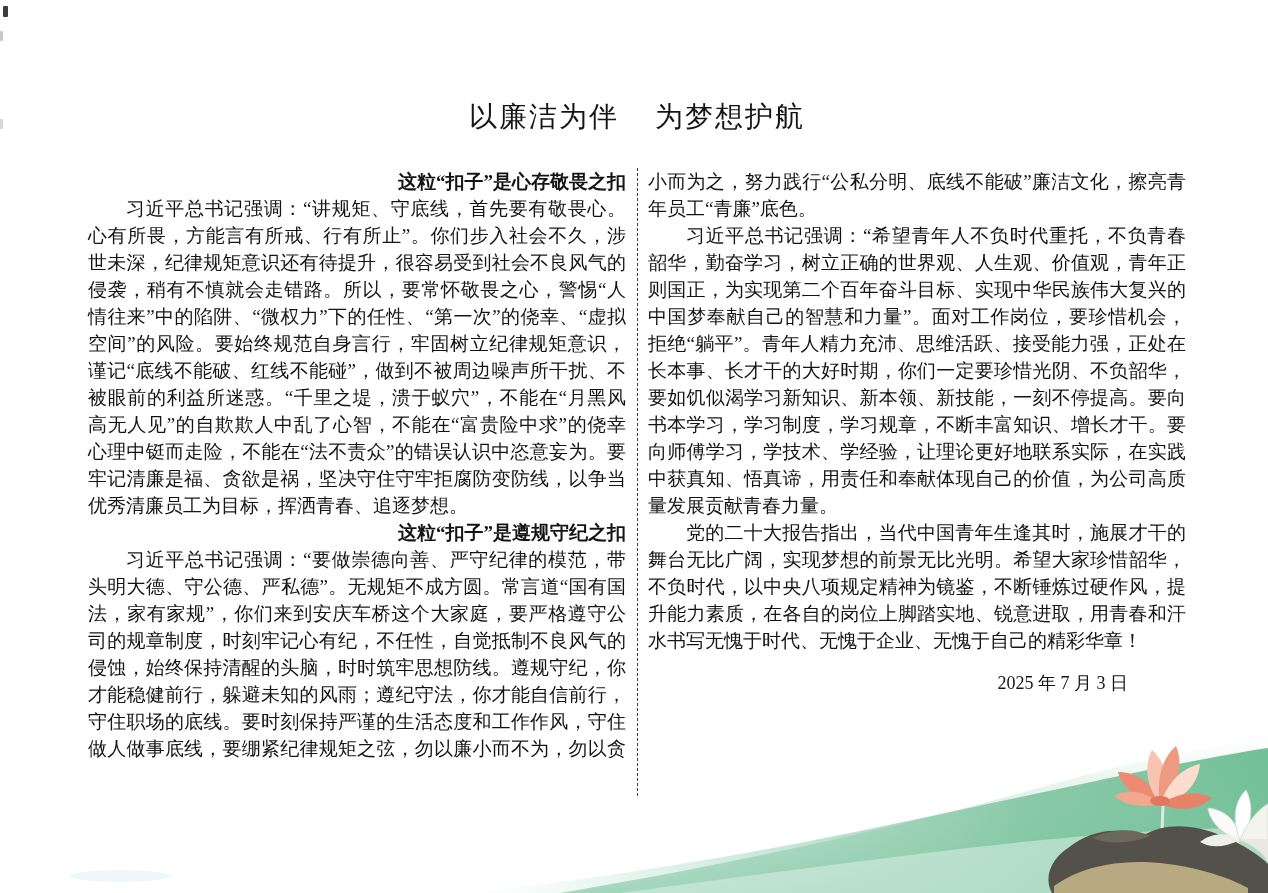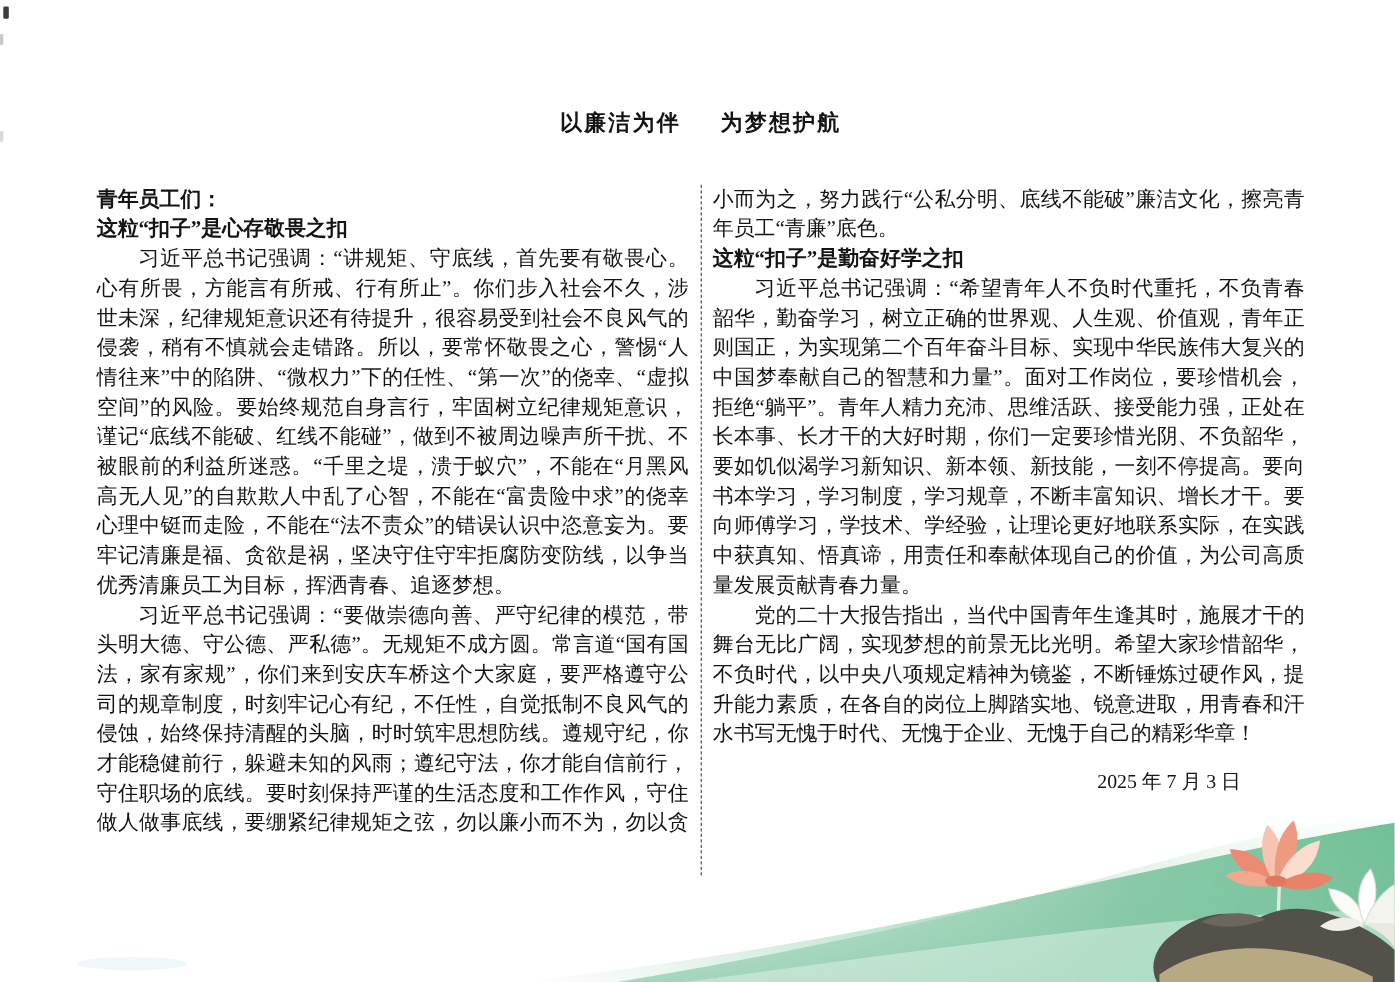--- a/index.html
+++ b/index.html
@@ -9,34 +9,34 @@
     font-family:"Liberation Serif","DejaVu Serif",serif;
   }
   
   .edge-mark{position:absolute;border-radius:1px;}
   .edge-mark.m1{left:3px;top:6px;width:5px;height:11px;background:#3c3c3c;}
   .edge-mark.m2{left:0;top:31px;width:3px;height:10px;background:#c9c9c9;}
   .edge-mark.m3{left:0;top:119px;width:3px;height:10px;background:#d8d8d8;}
 
   .page-title{
     position:absolute;left:88px;top:98px;width:1098px;
-    text-align:center;font-size:20px;font-weight:bold;letter-spacing:2px;
+    text-align:center;font-size:28px;font-weight:normal;letter-spacing:2px;
     white-space:nowrap;
   }
   .title-gap{display:inline-block;width:36px;}
 
   .columns{
     position:absolute;left:88px;top:168px;width:1098px;height:628px;
     column-count:2;column-gap:22px;column-fill:auto;
     column-rule:1px dashed #3f3f3f;
     font-size:19px;line-height:27px;text-align:justify;
   }
   .columns p{margin:0;text-indent:2em;}
   .salutation{text-indent:0 !important;font-weight:bold;}
-  .sec-heading{text-align:left;font-weight:bold;text-indent:0 !important;}
+  .sec-heading{text-align:right;font-weight:bold;text-indent:0 !important;}
 
   .signoff{break-inside:avoid;margin-top:16px;}
   .signature-row{
     display:flex;justify-content:flex-end;align-items:center;
     padding-right:26px;
   }
   .sig-date{text-align:right;padding-right:58px;margin-top:0;text-indent:0 !important;font-size:18px;}
 
   .decoration{
     position:absolute;left:0;bottom:0;width:1268px;height:185px;
@@ -95,28 +95,27 @@
     <path d="M1240,132 C1224,140 1210,140 1200,134 C1212,124 1230,124 1240,132 Z" fill="#efefe8"></path>
     <path d="M1240,132 C1254,138 1264,146 1268,154 L1268,132 Z" fill="#e9e9e2"></path>
   </g>
 </svg>
 
 <div class="page-title">
   <span>以廉洁为伴</span><span class="title-gap"></span><span>为梦想护航</span>
 </div>
 
 <div class="columns">
-  <p class="salutation">青年员工们：</p>
 
   <p class="sec-heading">这粒“扣子”是心存敬畏之扣</p>
   <p>习近平总书记强调：“讲规矩、守底线，首先要有敬畏心。心有所畏，方能言有所戒、行有所止”。你们步入社会不久，涉世未深，纪律规矩意识还有待提升，很容易受到社会不良风气的侵袭，稍有不慎就会走错路。所以，要常怀敬畏之心，警惕“人情往来”中的陷阱、“微权力”下的任性、“第一次”的侥幸、“虚拟空间”的风险。要始终规范自身言行，牢固树立纪律规矩意识，谨记“底线不能破、红线不能碰”，做到不被周边噪声所干扰、不被眼前的利益所迷惑。“千里之堤，溃于蚁穴”，不能在“月黑风高无人见”的自欺欺人中乱了心智，不能在“富贵险中求”的侥幸心理中铤而走险，不能在“法不责众”的错误认识中恣意妄为。要牢记清廉是福、贪欲是祸，坚决守住守牢拒腐防变防线，以争当优秀清廉员工为目标，挥洒青春、追逐梦想。</p>
 
+  <p class="sec-heading">这粒“扣子”是遵规守纪之扣</p>
   <p>习近平总书记强调：“要做崇德向善、严守纪律的模范，带头明大德、守公德、严私德”。无规矩不成方圆。常言道“国有国法，家有家规”，你们来到安庆车桥这个大家庭，要严格遵守公司的规章制度，时刻牢记心有纪，不任性，自觉抵制不良风气的侵蚀，始终保持清醒的头脑，时时筑牢思想防线。遵规守纪，你才能稳健前行，躲避未知的风雨；遵纪守法，你才能自信前行，守住职场的底线。要时刻保持严谨的生活态度和工作作风，守住做人做事底线，要绷紧纪律规矩之弦，勿以廉小而不为，勿以贪小而为之，努力践行“公私分明、底线不能破”廉洁文化，擦亮青年员工“青廉”底色。</p>
 
-  <p class="sec-heading">这粒“扣子”是勤奋好学之扣</p>
   <p>习近平总书记强调：“希望青年人不负时代重托，不负青春韶华，勤奋学习，树立正确的世界观、人生观、价值观，青年正则国正，为实现第二个百年奋斗目标、实现中华民族伟大复兴的中国梦奉献自己的智慧和力量”。面对工作岗位，要珍惜机会，拒绝“躺平”。青年人精力充沛、思维活跃、接受能力强，正处在长本事、长才干的大好时期，你们一定要珍惜光阴、不负韶华，要如饥似渴学习新知识、新本领、新技能，一刻不停提高。要向书本学习，学习制度，学习规章，不断丰富知识、增长才干。要向师傅学习，学技术、学经验，让理论更好地联系实际，在实践中获真知、悟真谛，用责任和奉献体现自己的价值，为公司高质量发展贡献青春力量。</p>
 
   <p>党的二十大报告指出，当代中国青年生逢其时，施展才干的舞台无比广阔，实现梦想的前景无比光明。希望大家珍惜韶华，不负时代，以中央八项规定精神为镜鉴，不断锤炼过硬作风，提升能力素质，在各自的岗位上脚踏实地、锐意进取，用青春和汗水书写无愧于时代、无愧于企业、无愧于自己的精彩华章！</p>
 
   <div class="signoff">
     <div class="signature-row">
       
       
     </div>
     <p class="sig-date">2025 年 7 月 3 日</p>

